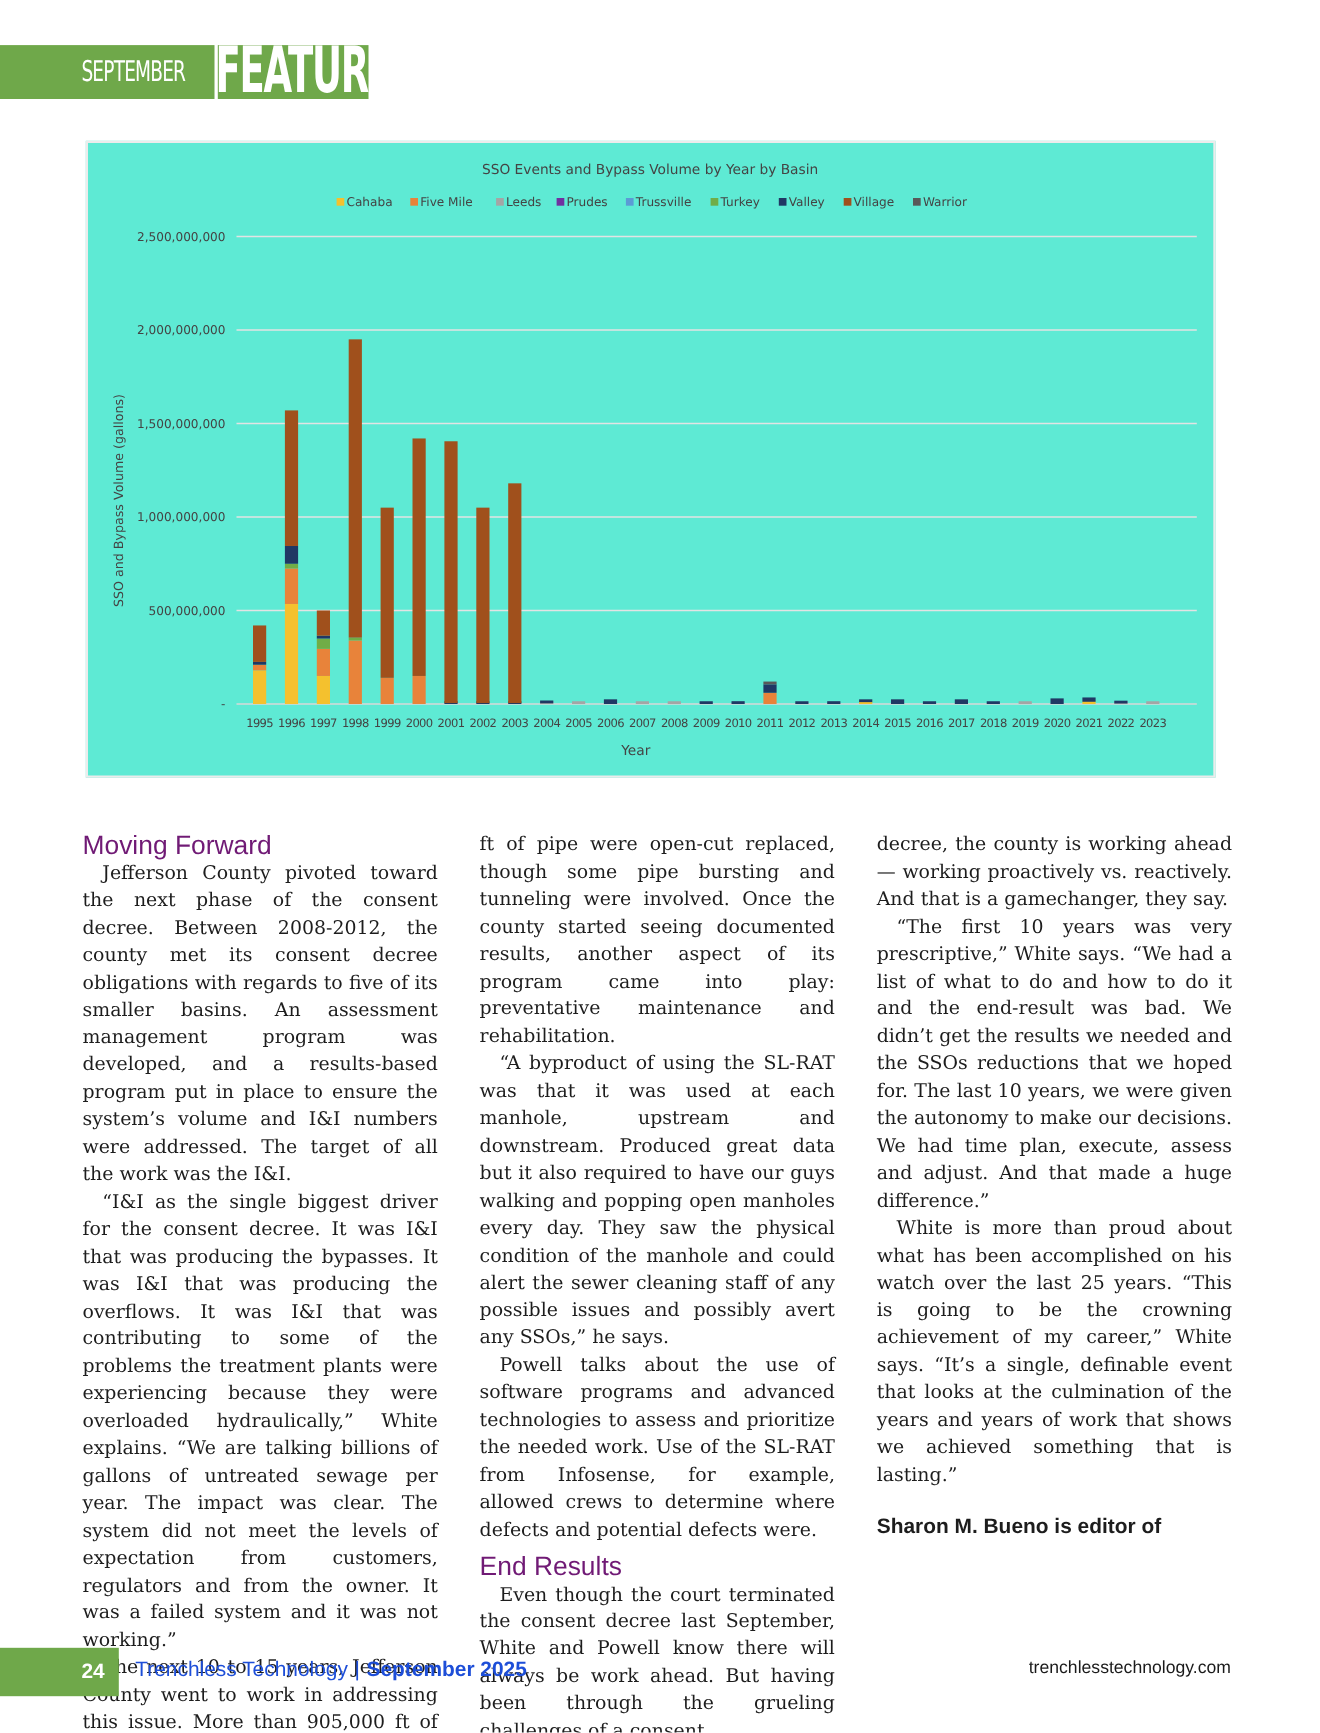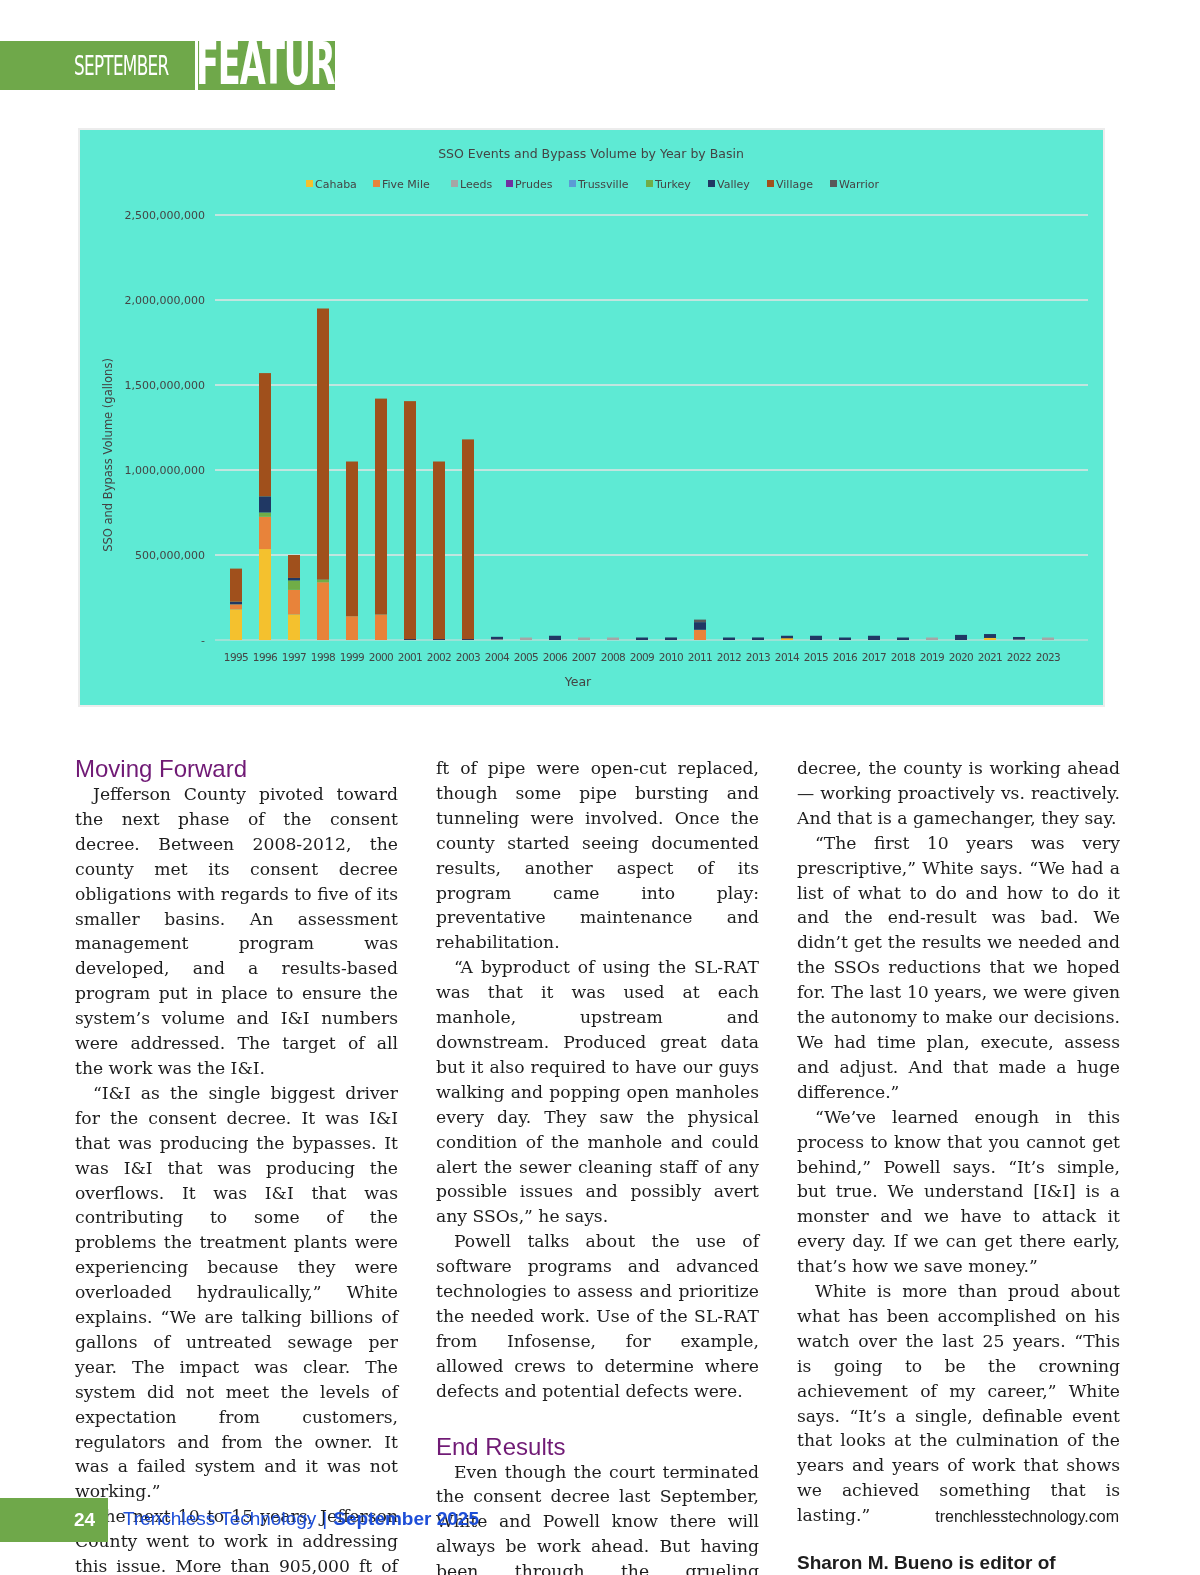--- a/index.html
+++ b/index.html
@@ -19,21 +19,21 @@
   .chart-svg text { font-family:"DejaVu Sans", sans-serif; fill:#444; }
 
   
   .col { position:absolute; top:756px; width:323px; font-size:17.2px; line-height:24.9px; text-align:justify; hyphens:none; }
   .col p { margin:0; text-indent:18px; }
   .col p.noindent { text-indent:0; }
   .col1 { left:75px; }
   .col2 { left:436px; }
   .col3 { left:797px; }
   .subhead { font-family:"Liberation Sans", sans-serif; font-weight:normal; color:#701a75; font-size:24px; line-height:26px; margin:0 0 0 0; }
-  .col2 .subhead { margin-top:30px; }
+  .col2 .subhead { margin-top:8px; }
   .byline { font-family:"Liberation Sans", sans-serif; font-weight:bold; font-size:19px; line-height:29px; margin-top:20px; text-align:left; }
 
   
   .page-num-box { position:absolute; left:0; top:1498px; width:108px; height:44px; background:#6fa84a; }
   .page-num { position:absolute; left:74px; top:1498px; height:37px; line-height:44px; color:#fff; font-family:"Liberation Sans", sans-serif; font-weight:bold; font-size:19px; }
   .footer-left { position:absolute; left:123px; top:1508px; font-family:"Liberation Sans", sans-serif; font-size:19px; color:#1d4ed8; white-space:nowrap; }
   .footer-left .sep { margin:0 6px; }
   .footer-left b { font-weight:bold; }
   .footer-right { position:absolute; right:81px; top:1508px; font-family:"Liberation Sans", sans-serif; font-weight:normal; font-size:16px; color:#1a1a1a; }
 </style>
@@ -262,21 +262,20 @@
   <p class="noindent">ft of pipe were open-cut replaced, though some pipe bursting and tunneling were involved. Once the county started seeing documented results, another aspect of its program came into play: preventative maintenance and rehabilitation.</p>
   <p>“A byproduct of using the SL-RAT was that it was used at each manhole, upstream and downstream. Produced great data but it also required to have our guys walking and popping open manholes every day. They saw the physical condition of the manhole and could alert the sewer cleaning staff of any possible issues and possibly avert any SSOs,” he says.</p>
   <p>Powell talks about the use of software programs and advanced technologies to assess and prioritize the needed work. Use of the SL-RAT from Infosense, for example, allowed crews to determine where defects and potential defects were.</p>
   <h2 class="subhead">End Results</h2>
   <p>Even though the court terminated the consent decree last September, White and Powell know there will always be work ahead. But having been through the grueling challenges of a consent</p>
 </div>
 
 <div class="col col3">
   <p class="noindent">decree, the county is working ahead — working proactively vs. reactively. And that is a gamechanger, they say.</p>
   <p>“The first 10 years was very prescriptive,” White says. “We had a list of what to do and how to do it and the end-result was bad. We didn’t get the results we needed and the SSOs reductions that we hoped for. The last 10 years, we were given the autonomy to make our decisions. We had time plan, execute, assess and adjust. And that made a huge difference.”</p>
-  <p>“We’ve learned enough in this process to know that you cannot get behind,” Powell says. “It’s simple, but true. We understand [I&amp;I] is a monster and we have to attack it every day. If we can get there early, that’s how we save money.”</p>
   <p>White is more than proud about what has been accomplished on his watch over the last 25 years. “This is going to be the crowning achievement of my career,” White says. “It’s a single, definable event that looks at the culmination of the years and years of work that shows we achieved something that is lasting.”</p>
   <div class="byline">
     <span>Sharon M. Bueno is editor of</span><br>
     
   </div>
 </div>
 
 <div class="page-num-box"></div>
 <div class="page-num">24</div>
 <div class="footer-left">

